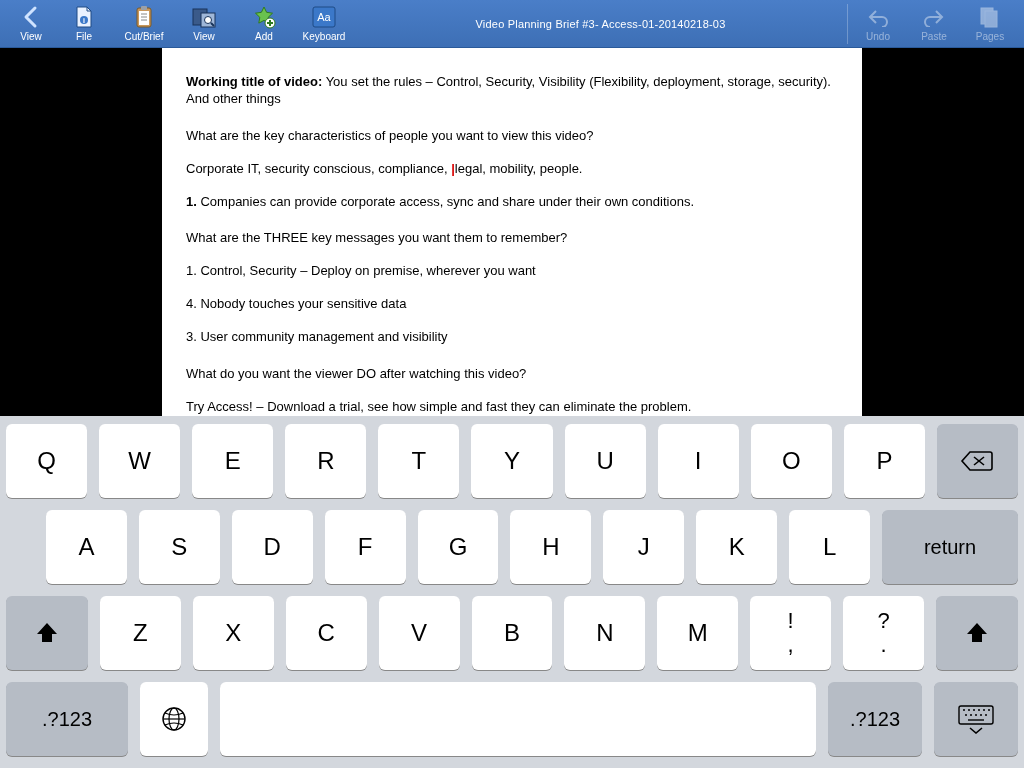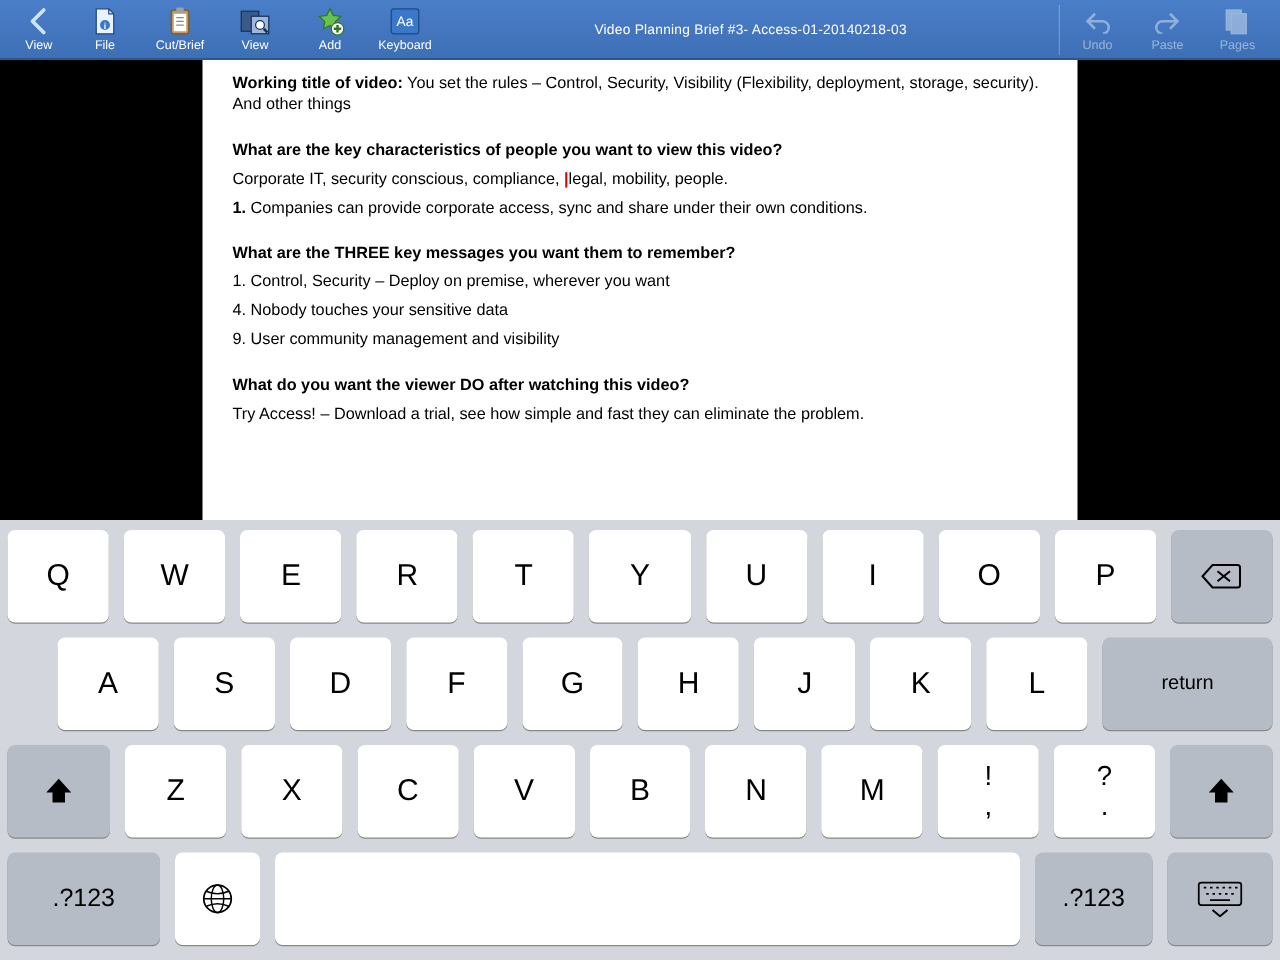--- a/index.html
+++ b/index.html
@@ -40,22 +40,22 @@
   
   .stage { flex: 1; background: #000; display: flex; justify-content: center; overflow: hidden; }
   .page {
     width: 700px;
     background: #fff;
     color: #000;
     font-size: 13px;
     line-height: 1.3;
     padding: 10px 24px 24px 24px;
   }
-  .para { margin: 0 0 6px 0; }
-  .q { font-weight: 700; margin-top: 20px; }
+  .para { margin: 16px 0 6px 0; }
+  .q { font-weight: 400; margin-top: 20px; }
   .q:first-child { margin-top: 0; }
   .caret { color: #d90000; font-weight: 700; }
   .runbold { font-weight: 700; }
 
   
   .kbd {
     height: 352px;
     background: #d3d7dd;
     display: flex; flex-direction: column;
     padding: 8px 6px 6px 6px;
@@ -75,21 +75,21 @@
   .key.wide { font-size: 20px; }
   .stackkey { flex-direction: column; line-height: 1; }
   .stackkey .top { font-size: 22px; }
   .stackkey .bot { font-size: 22px; margin-top: 2px; }
 
   .r1 .key { flex: 1; }
   .r1 .key.backspace { flex: 1; background:#b6bcc5; }
 
   .r2 { padding: 0 0 0 40px; }
   .r2 .key { flex: 1; }
-  .r2 .key.return { flex: 0 0 136px; background:#b6bcc5; font-size:16px; }
+  .r2 .key.return { flex: 0 0 136px; background:#b6bcc5; font-size:20px; }
 
   .r3 .key { flex: 1; }
   .r3 .key.shift { flex: 0 0 82px; background:#b6bcc5; }
 
   .r4 { }
   .r4 .key.numsym { flex:0 0 122px; background:#b6bcc5; font-size:20px; }
   .r4 .key.globe  { flex:0 0 68px;  }
   .r4 .key.space  { flex:1; }
   .r4 .key.numsym2{ flex:0 0 94px; background:#b6bcc5; font-size:20px; }
   .r4 .key.hide   { flex:0 0 84px; background:#b6bcc5; }
@@ -215,21 +215,21 @@
       <span>Corporate IT, security conscious, compliance, </span><span class="caret">|</span><span>legal, mobility, people.</span>
     </p>
 
     <p class="para">
       <span class="runbold">1.</span><span> Companies can provide corporate access, sync and share under their own conditions.</span>
     </p>
 
     <p class="para q">What are the THREE key messages you want them to remember?</p>
     <p class="para">1. Control, Security – Deploy on premise, wherever you want</p>
     <p class="para">4. Nobody touches your sensitive data</p>
-    <p class="para">9. User community management and visibility</p>
+    <p class="para">3. User community management and visibility</p>
 
     <p class="para q">What do you want the viewer DO after watching this video?</p>
     <p class="para">Try Access! – Download a trial, see how simple and fast they can eliminate the problem.</p>
 
   </div>
 </div>
 
 <div class="kbd">
 
   <div class="krow r1">

